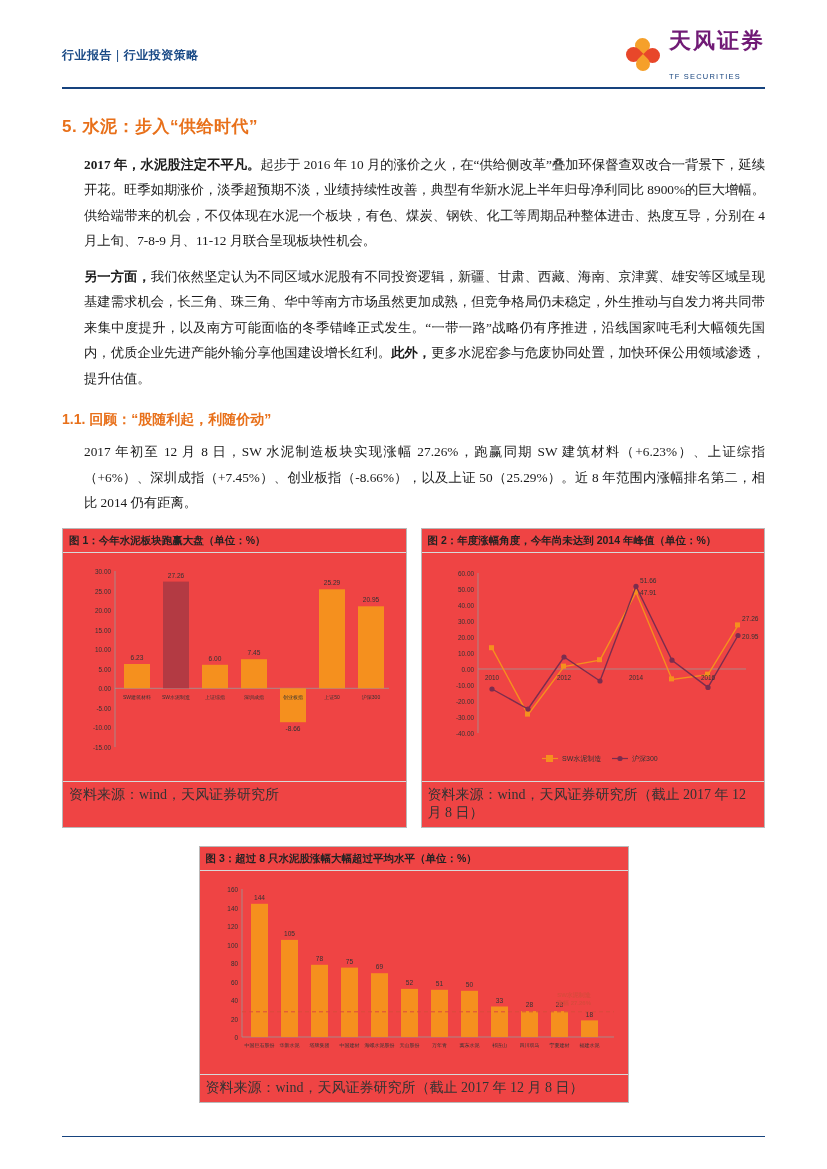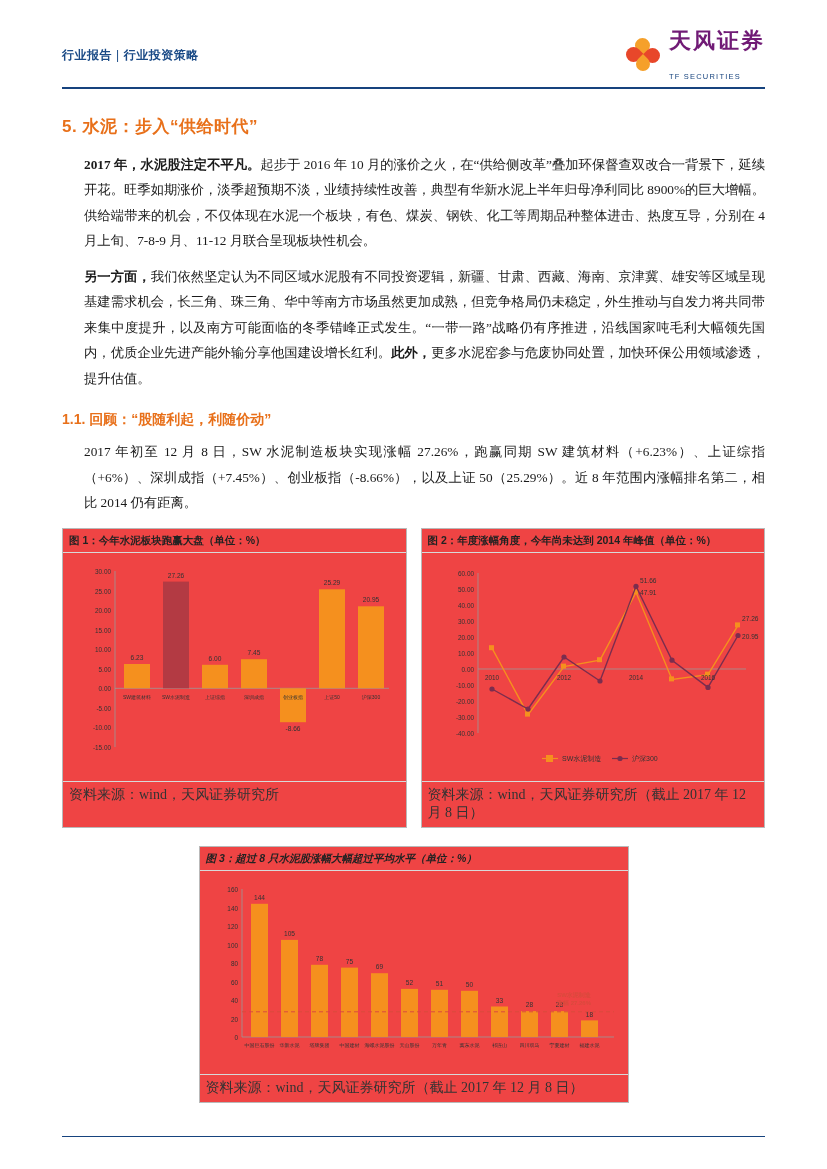--- a/index.html
+++ b/index.html
@@ -231,21 +231,21 @@
             <circle cx="194" cy="199.5" r="2.6" fill="#7b2d4e"></circle>
             <text class="leg-lbl" x="206" y="202">沪深300</text>
           </g>
         </svg>
       </div>
       <div class="fig-src">资料来源：wind，天风证券研究所（截止 2017 年 12 月 8 日）</div>
     </div>
   </div>
 
   <div class="fig fig-center">
-    <div class="fig-title" style="text-align:left;font-style:italic;">图 3：超过 8 只水泥股涨幅大幅超过平均水平（单位：%）</div>
+    <div class="fig-title" style="text-align:left;">图 3：超过 8 只水泥股涨幅大幅超过平均水平（单位：%）</div>
     <div class="fig-body">
       <svg width="420" height="195" viewBox="0 0 420 195">
 
         <g>
           <text class="tick-lbl" x="34" y="15" text-anchor="end">160</text>
           <text class="tick-lbl" x="34" y="33.5" text-anchor="end">140</text>
           <text class="tick-lbl" x="34" y="52" text-anchor="end">120</text>
           <text class="tick-lbl" x="34" y="70.5" text-anchor="end">100</text>
           <text class="tick-lbl" x="34" y="89" text-anchor="end">80</text>
           <text class="tick-lbl" x="34" y="107.5" text-anchor="end">60</text>

